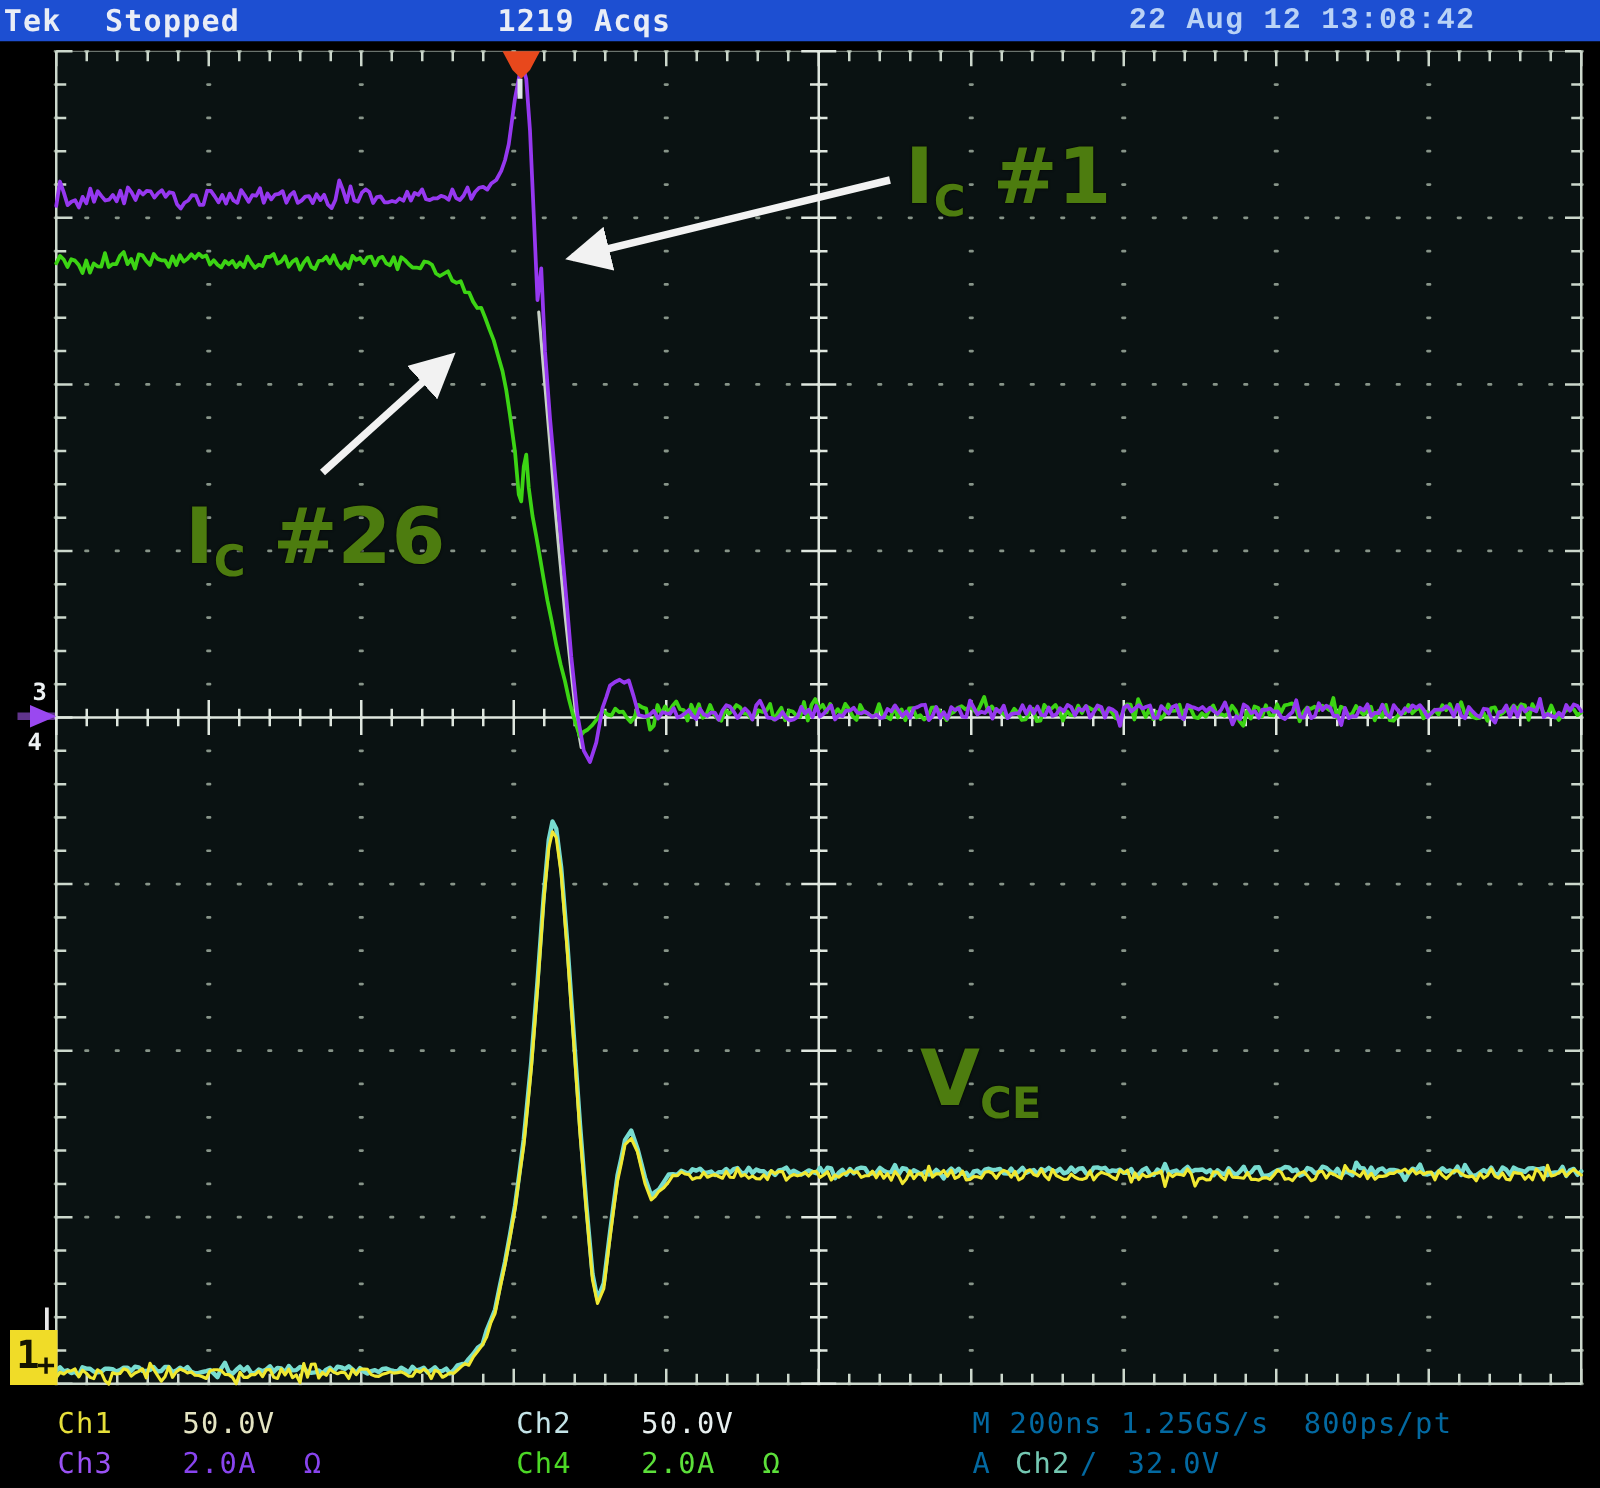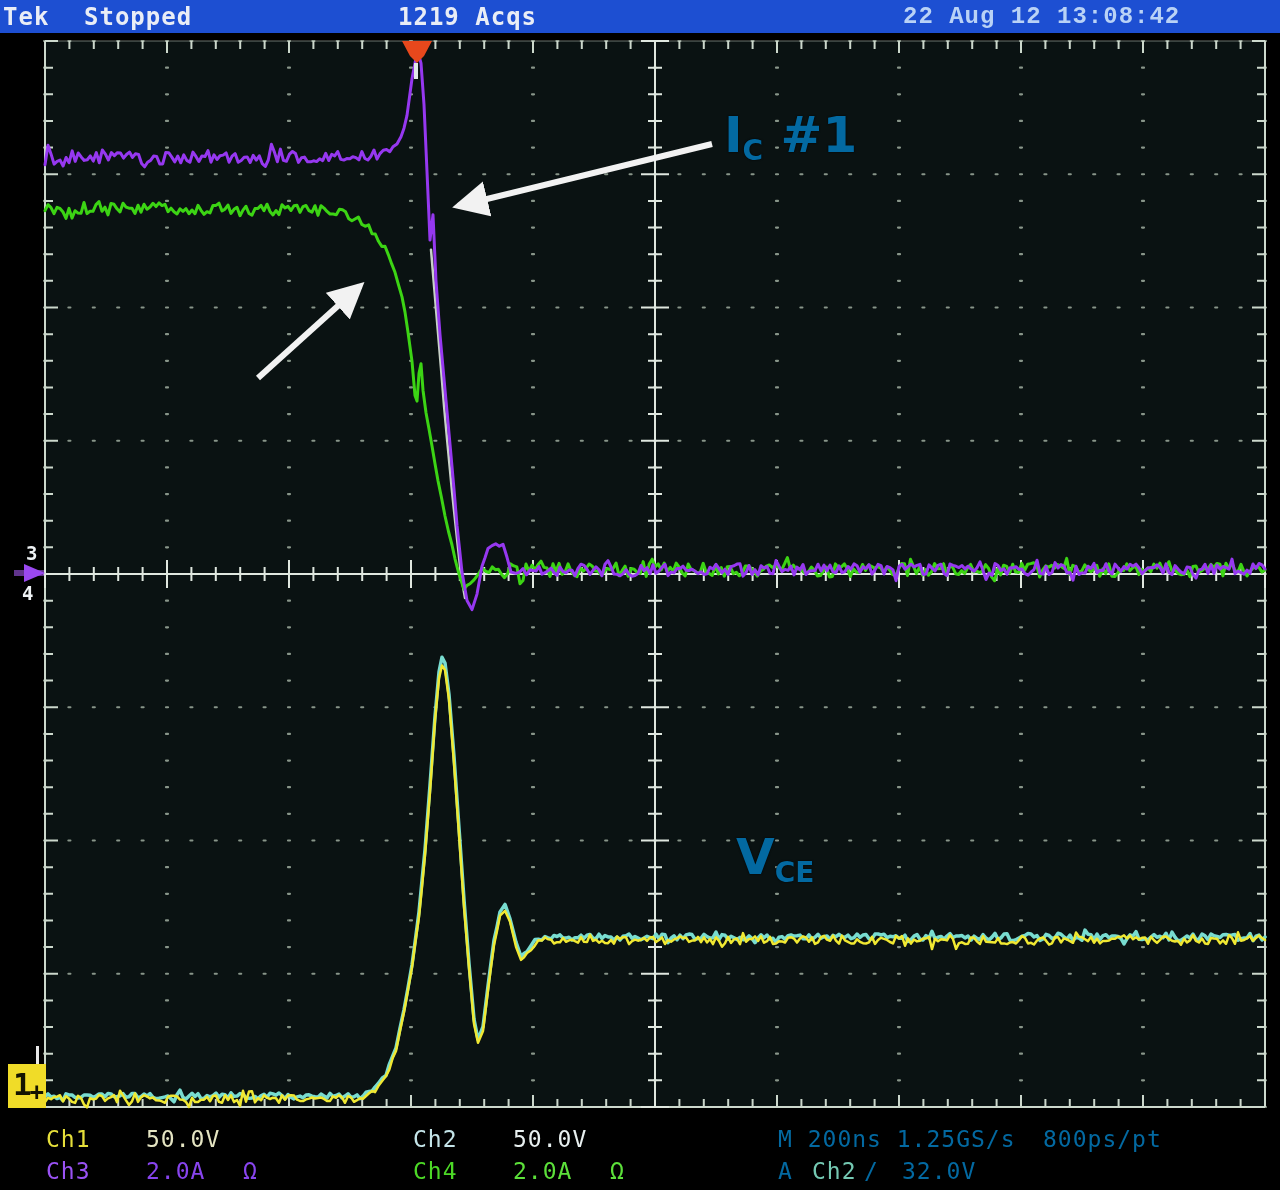--- a/index.html
+++ b/index.html
@@ -9,22 +9,22 @@
   .header{position:absolute;left:0;top:0;width:1280px;height:33px;background:#1d4fd2;}
   .header span{position:absolute;top:3px;font-size:24px;font-weight:bold;color:#e9edf6;
                letter-spacing:1px;white-space:pre;}
   .hdr-brand{left:3px;}
   .hdr-status{left:84px;}
   .hdr-acqs{left:398px;}
   .hdr-time{left:903px;color:#b9d2f6 !important;font-family:Liberation Mono, monospace;}
   
   #plot-svg{position:absolute;left:0;top:0;}
   
-  .anno{position:absolute;color:#0369a1;font-family:"DejaVu Sans","Liberation Sans",sans-serif;
-        font-weight:bold;font-size:50px;line-height:1;white-space:pre;text-shadow:0 0 2px #000;}
+  .anno{position:absolute;color:#4d7c0f;font-family:"DejaVu Sans","Liberation Sans",sans-serif;
+        font-weight:bold;font-size:62px;line-height:1;white-space:pre;text-shadow:0 0 2px #000;}
   .anno .sub{font-size:0.56em;vertical-align:-0.30em;}
   #anno-ic1{left:724px;top:110px;}
   #anno-ic26{left:148px;top:398px;}
   #anno-vce{left:736px;top:832px;}
   
   .readout span{position:absolute;font-size:23px;font-weight:normal;letter-spacing:1px;white-space:pre;}
   .r1{top:1126px;}
   .r2{top:1158px;}
   .c-ch1{color:#e6df3a;} .v-ch1{color:#e4e4c2;}
   .c-ch2{color:#c4e4e8;} .v-ch2{color:#e8f0f0;}
@@ -77,20 +77,21 @@
         <marker id="ah" markerWidth="6" markerHeight="6" refX="5" refY="3" orient="auto" markerUnits="strokeWidth">
           <path d="M0,0L6,3L0,6Z" fill="#f2f2f2"></path>
         </marker>
       </defs>
       <line x1="712" y1="144" x2="458" y2="206" stroke="#f2f2f2" stroke-width="6" marker-end="url(#ah)"></line>
       <line x1="258" y1="378" x2="360" y2="286" stroke="#f2f2f2" stroke-width="6" marker-end="url(#ah)"></line>
     </svg>
 
   <div class="anno" id="anno-ic1"><span>I</span><span class="sub">C</span><span> #1</span></div>
 
+  <div class="anno" id="anno-ic26"><span>I</span><span class="sub">C</span><span> #26</span></div>
 
   <div class="anno" id="anno-vce"><span>V</span><span class="sub">CE</span><span></span></div>
 
   <div class="ch1-marker">
     <span>1</span>
     <span class="plus">+</span>
   </div>
 
   <div class="readout">
     <span class="r1 c-ch1" style="left:46px">Ch1</span>

